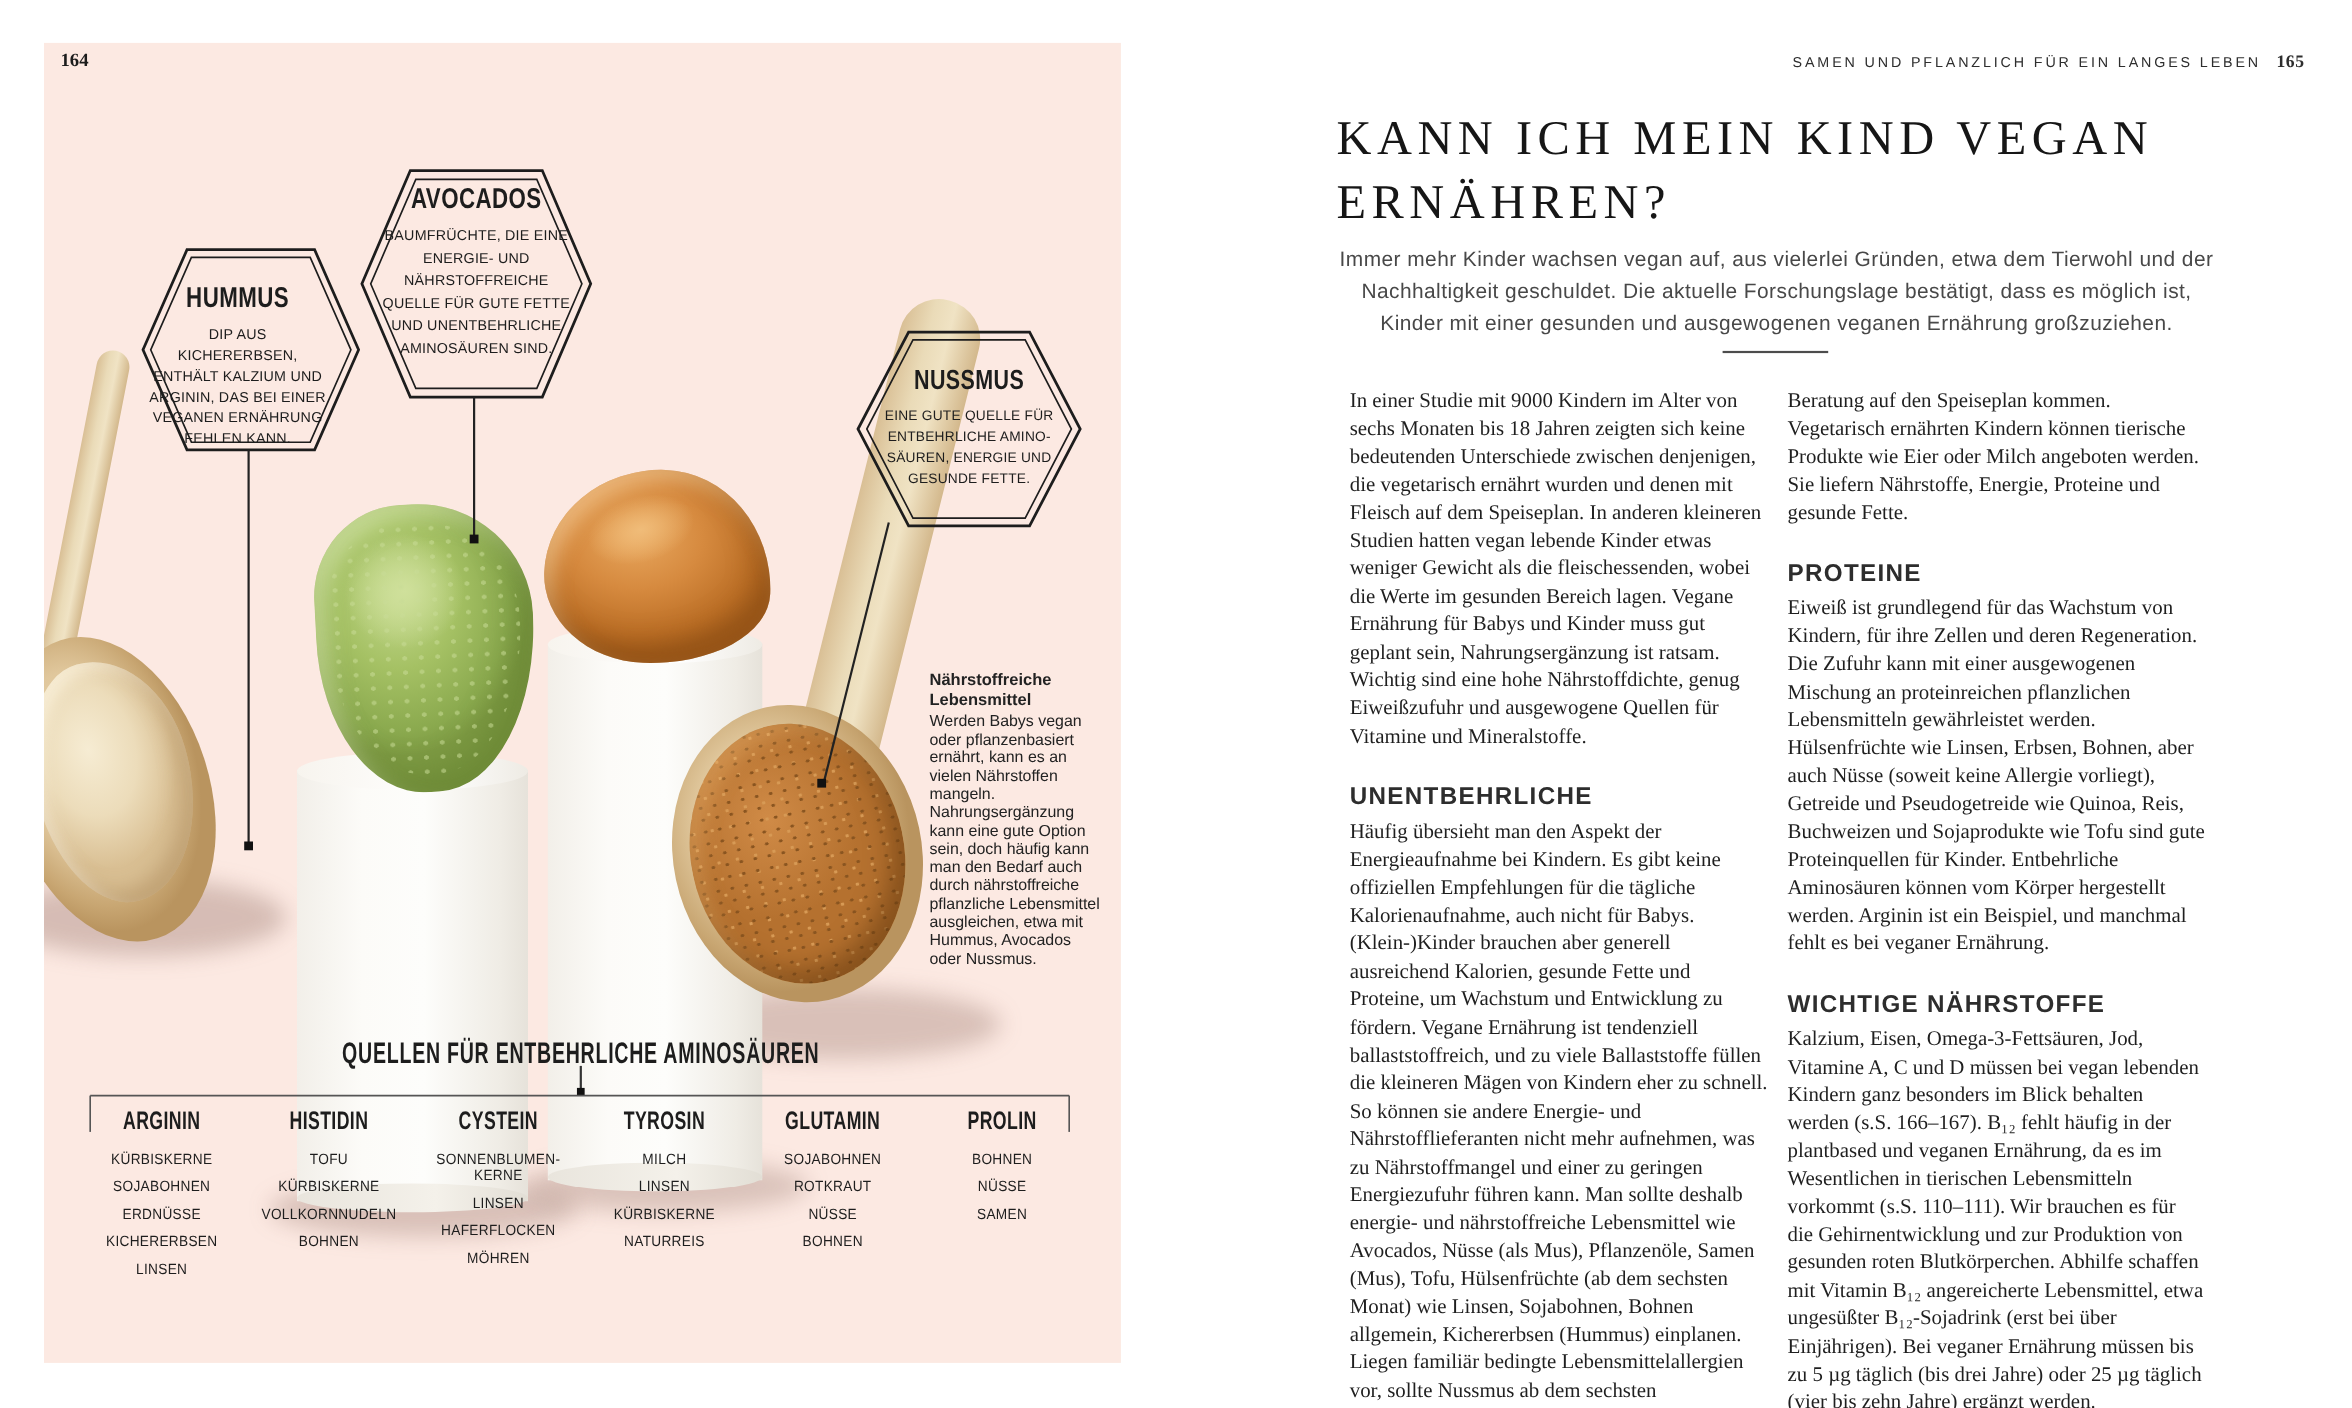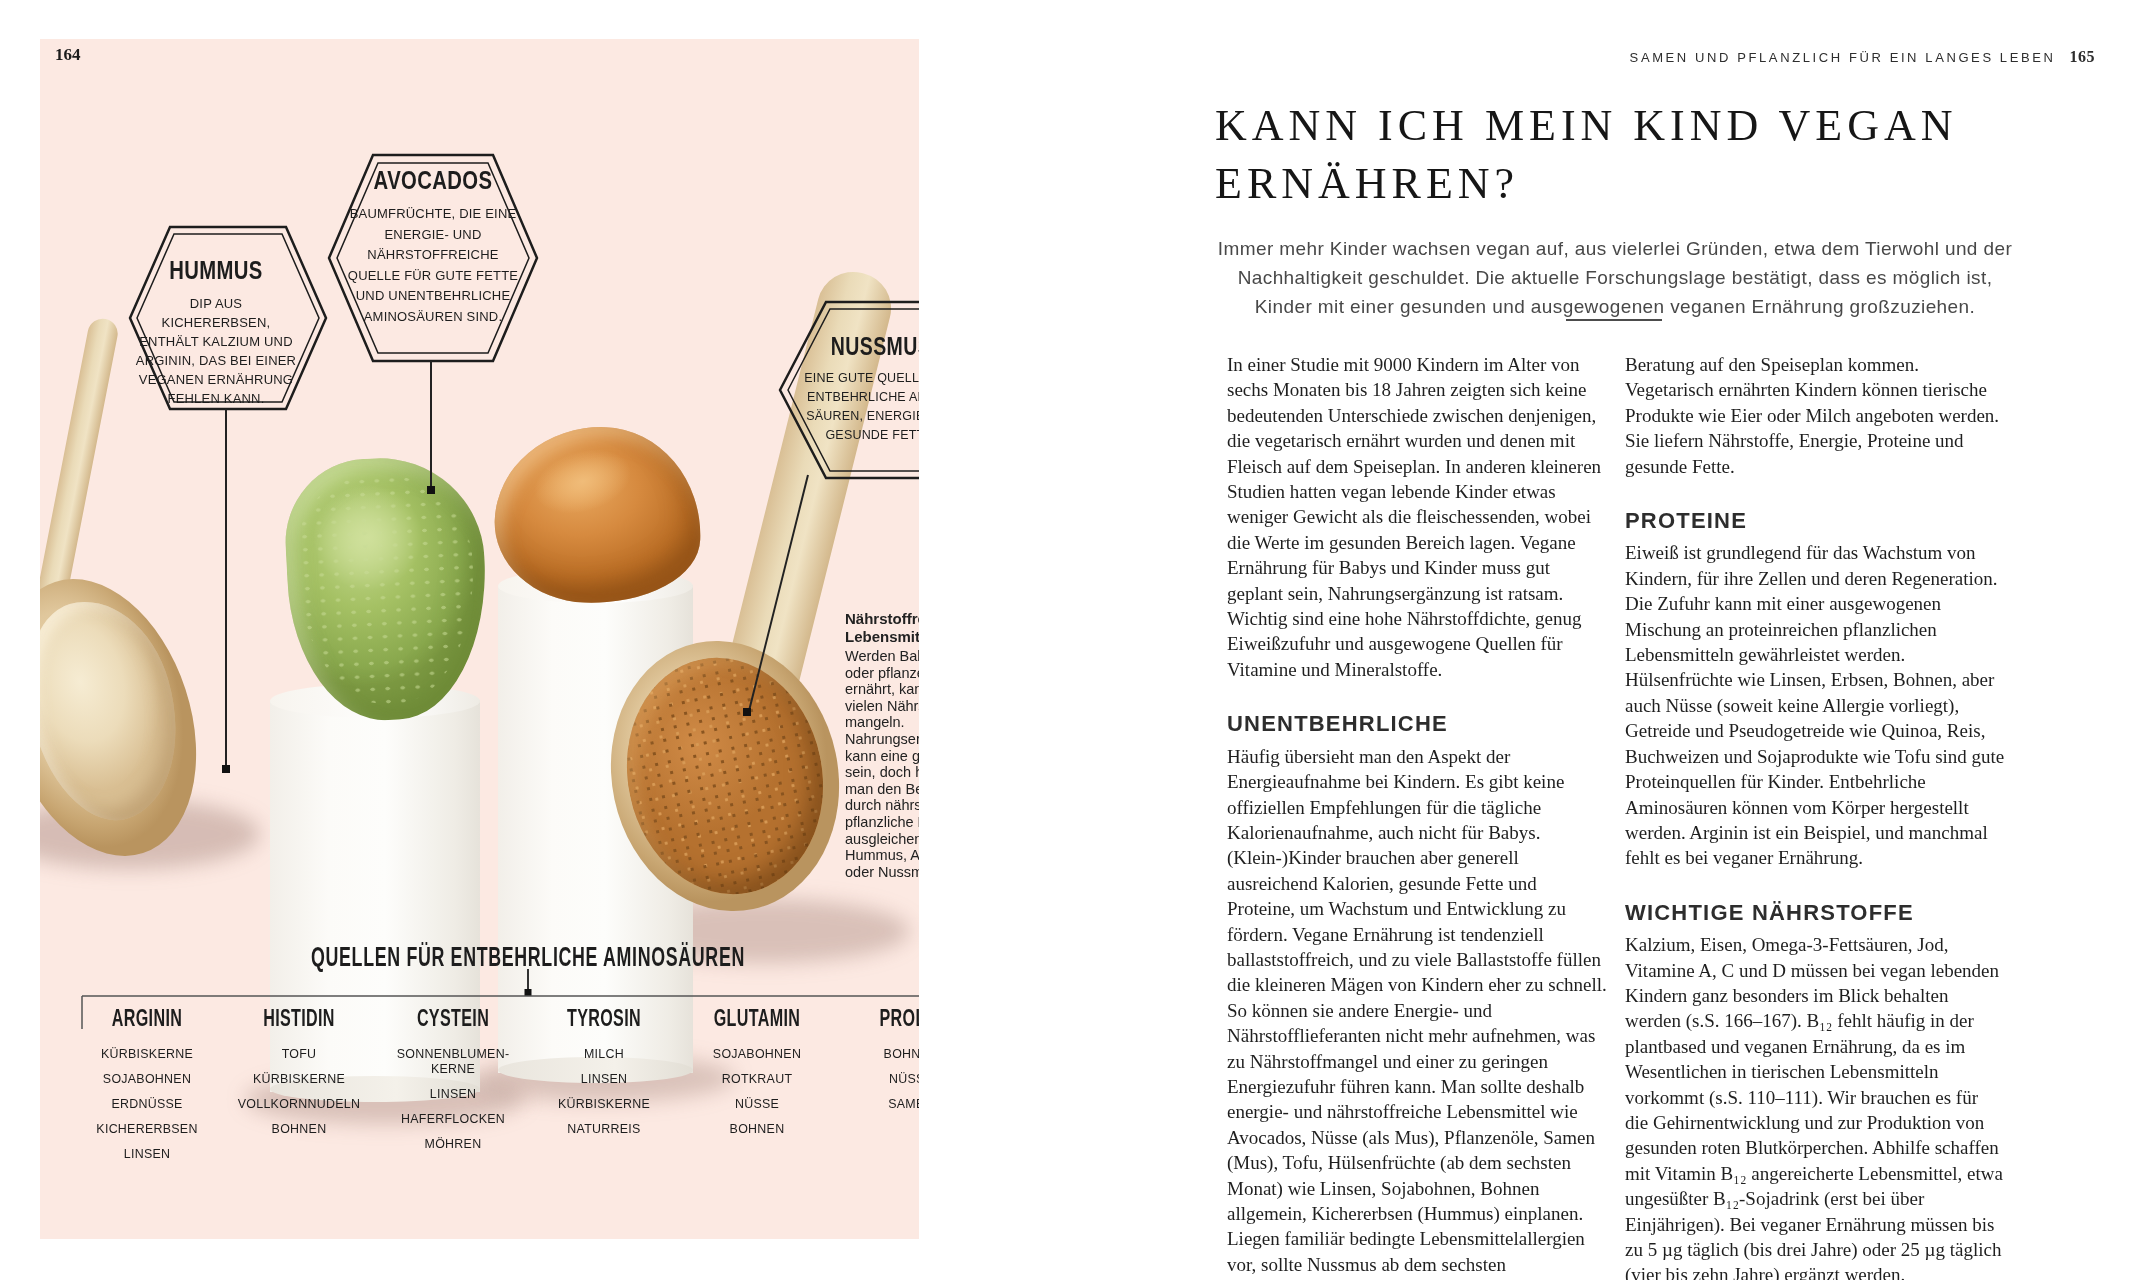--- a/index.html
+++ b/index.html
@@ -1,21 +1,21 @@
 <!DOCTYPE html>
 <html><head>
 <meta charset="utf-8">
 <style>
   * { margin:0; padding:0; box-sizing:border-box; }
   html,body { background:#ffffff; }
   body { font-family:"Liberation Sans", sans-serif; color:#1d1d1d; }
   .spread { position:relative; width:2138px; height:1280px; background:#ffffff; overflow:hidden; }
 
   
-  .page-left { position:absolute; left:40px; top:39px; width:879px; height:1200px; background:#fce9e2; overflow:hidden; }
+  .page-left { position:absolute; left:40px; top:39px; width:979px; height:1200px; background:#fce9e2; overflow:hidden; }
   .pagenum-left { position:absolute; left:15px; top:6px; font-family:"Liberation Serif", serif; font-weight:700; font-size:17px; color:#1c1c1c; }
 
   
   .photo-layer { position:absolute; inset:0; }
   .shadow { position:absolute; border-radius:50%; filter:blur(10px); }
 
   .cylinder { position:absolute; background:linear-gradient(90deg,#f2efe9 0%, #fcfbf8 28%, #fdfdfb 55%, #efece5 88%, #e6e2da 100%); }
   .cylinder::before { content:""; position:absolute; left:0; right:0; top:-16px; height:34px; border-radius:50%;
       background:linear-gradient(90deg,#f7f4ee, #ffffff 60%, #eeebe4); }
   .cylinder::after { content:""; position:absolute; left:0; right:0; bottom:-10px; height:26px; border-radius:50%;
@@ -73,21 +73,21 @@
   
   .running-head { position:absolute; top:48px; right:43px; font-size:13px; letter-spacing:2.6px; color:#2e2e2e; }
   .running-head .folio { font-family:Liberation Serif, serif; font-weight:700; font-size:16px; letter-spacing:.5px; margin-left:14px; }
 
   .article-title { position:absolute; left:1215px; width:800px; text-align:left;
       font-family:"Liberation Serif","DejaVu Serif",serif; font-weight:400; color:#161616;
       font-size:44px; letter-spacing:5px; }
   .title-l1 { top:100px; }
   .title-l2 { top:158px; }
 
-  .intro { position:absolute; left:1211px; top:234px; width:808px; text-align:center;
+  .intro { position:absolute; left:1211px; top:222px; width:808px; text-align:center;
       font-size:19px; line-height:29px; letter-spacing:.4px; color:#484848; }
   .divider { position:absolute; left:1566px; top:319px; width:96px; height:2px; background:#4c4c4c; }
 
   .col { position:absolute; top:352px; width:380px; font-family:"Liberation Serif","DejaVu Serif",serif;
       font-size:19px; line-height:25.4px; color:#1f1f1f; text-align:left; }
   .col-1 { left:1227px; }
   .col-2 { left:1625px; }
   .col h3 { font-family:"Liberation Sans", sans-serif; font-size:22px; font-weight:700; letter-spacing:1.2px;
       color:#2d2d2d; margin-top:29px; margin-bottom:7px; }
 </style>

